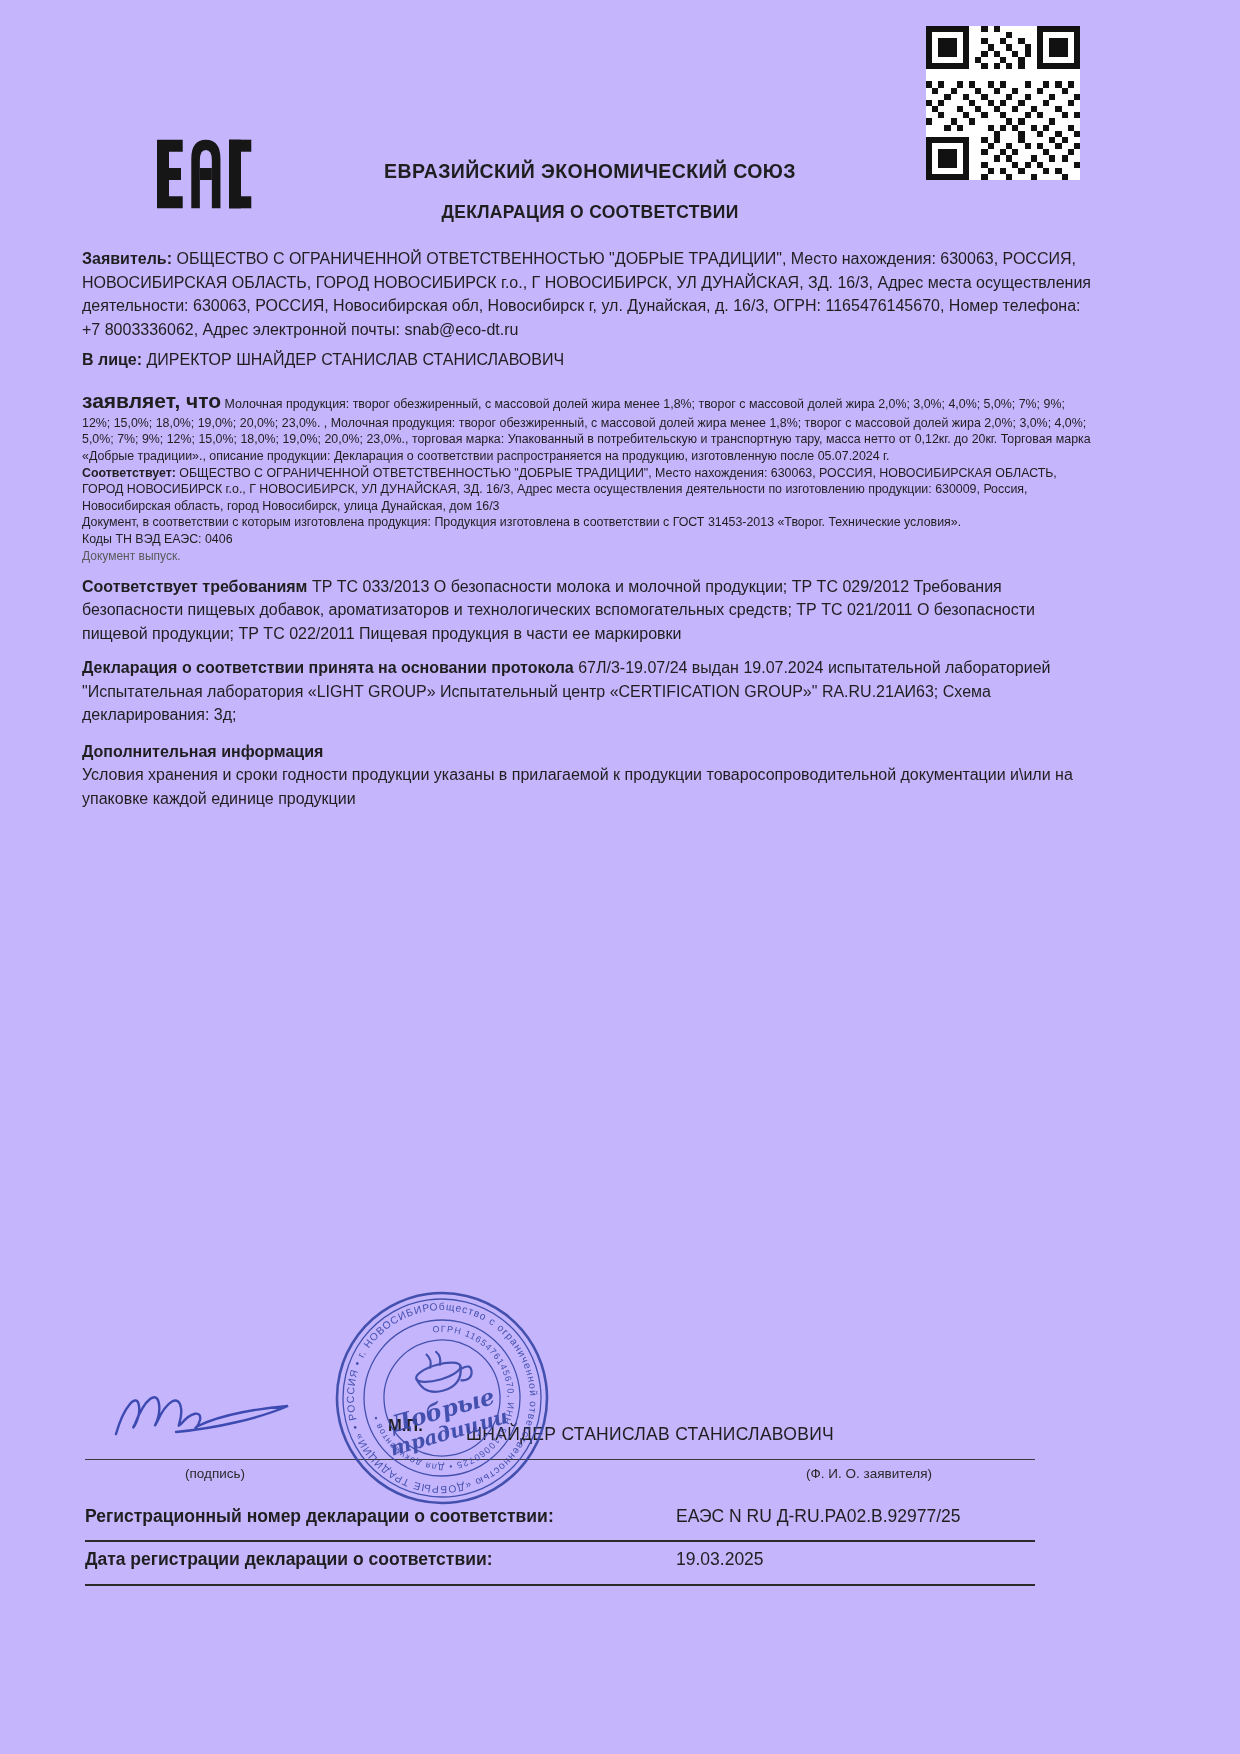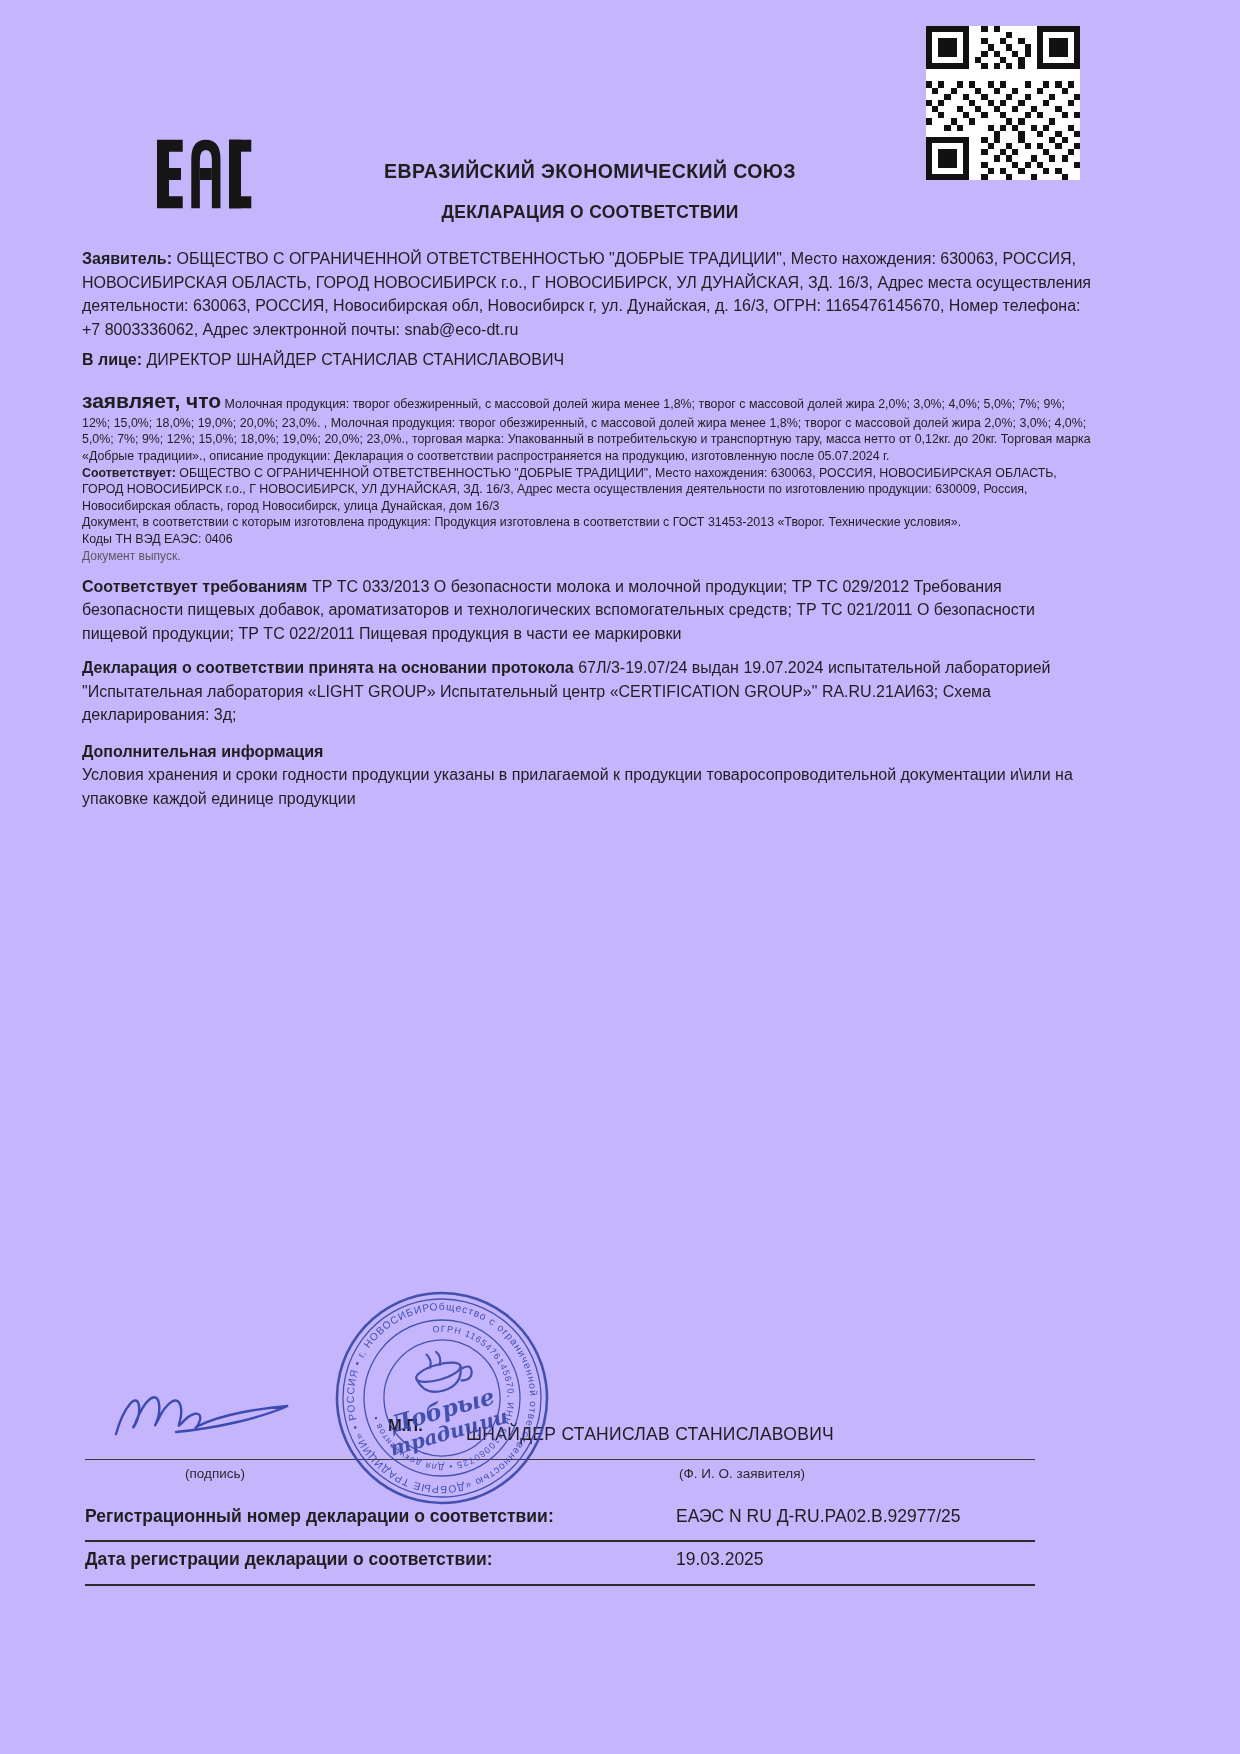--- a/index.html
+++ b/index.html
@@ -26,21 +26,21 @@
   .validity { margin-top:24px; }
   .serial { color:#5a5a5a; font-size:12px; }
   b { font-weight:bold; }
   .signature { position:absolute; left:110px; top:1382px; width:210px; height:80px; }
   .mp { position:absolute; left:388px; top:1416px; font-size:16.5px; font-weight:bold; }
   .holder-name { position:absolute; left:466px; top:1424px; font-size:17.5px; letter-spacing:.3px; }
   .rule { position:absolute; left:85px; width:950px; border-top:1.6px solid #3a3a3a; height:0; }
   .rule-sign { top:1459px; }
   .cap { position:absolute; font-size:13.5px; color:#2a2a2a; }
   .cap-sign { left:90px; top:1466px; width:250px; text-align:center; }
-  .cap-name { left:592px; top:1466px; width:300px; text-align:center; }
+  .cap-name { left:632px; top:1466px; width:300px; text-align:right; }
   .stamp { position:absolute; left:322px; top:1278px; width:240px; height:240px;
     transform:rotate(-8deg); opacity:.92; }
   .reg-label { position:absolute; left:85px; font-size:17.5px; font-weight:bold;text-align:right; }
   .reg-value { position:absolute; left:676px; font-size:17.5px; }
   .r1 { top:1506px; }
   .r2 { top:1549px; }
   .rule-1 { top:1540px; border-top:2.2px solid #2b2b2b; }
   .rule-2 { top:1584px; border-top:2.2px solid #2b2b2b; }
 </style>
 </head>

